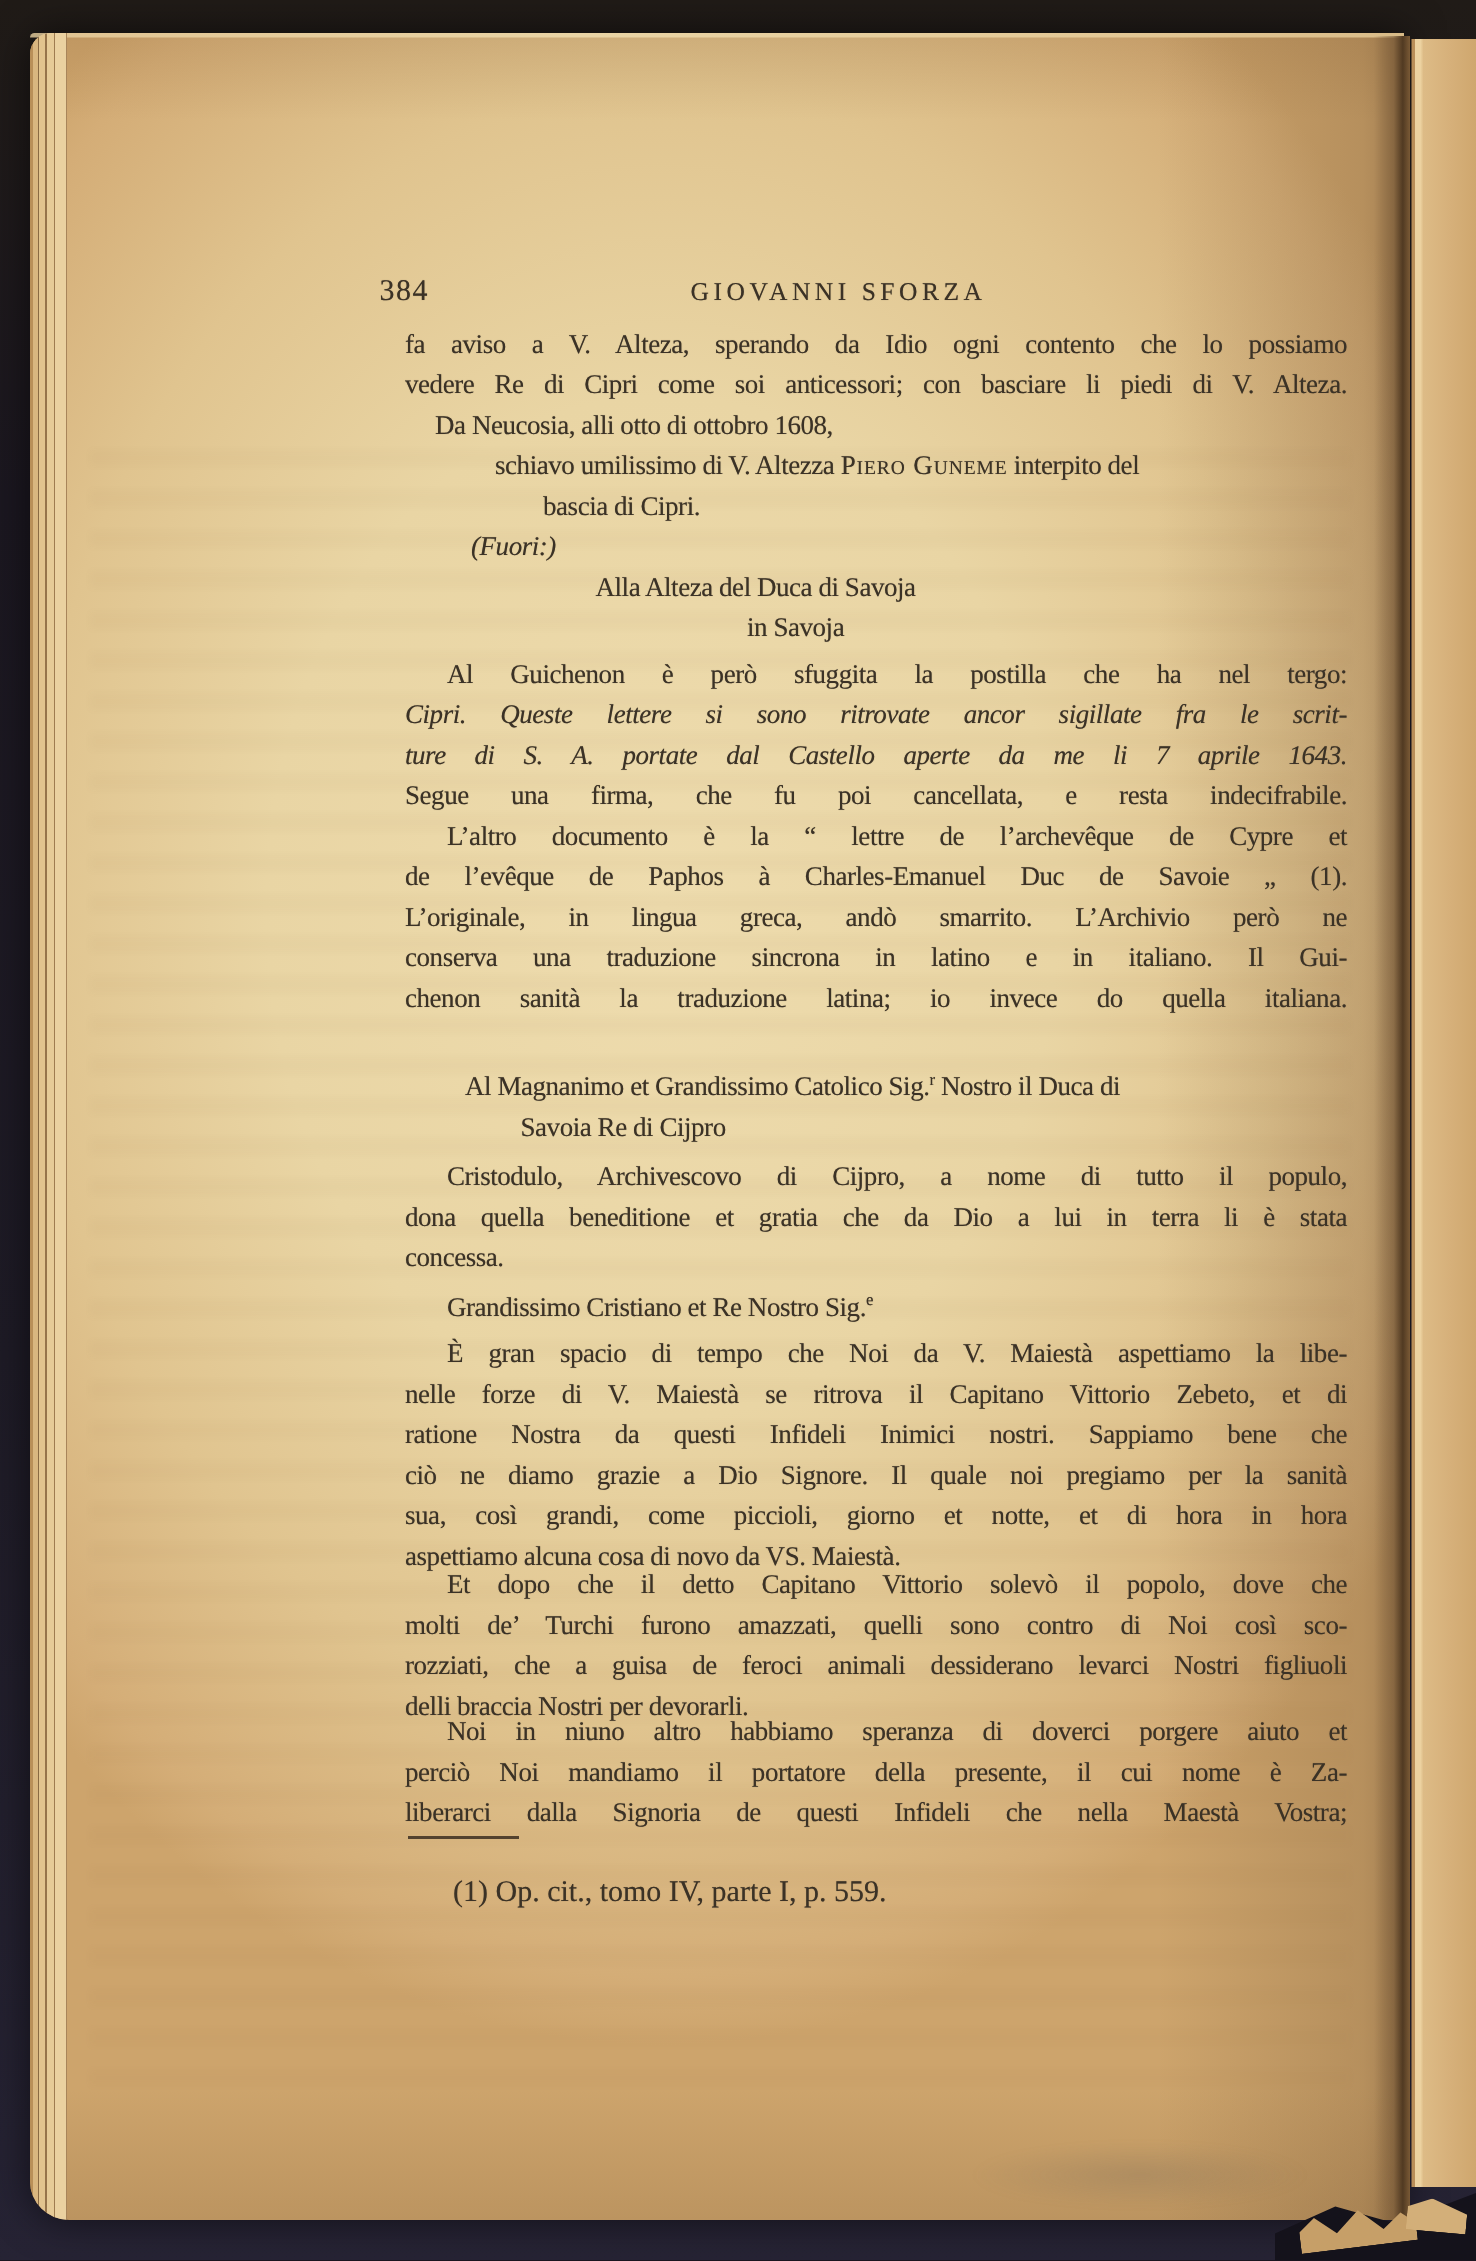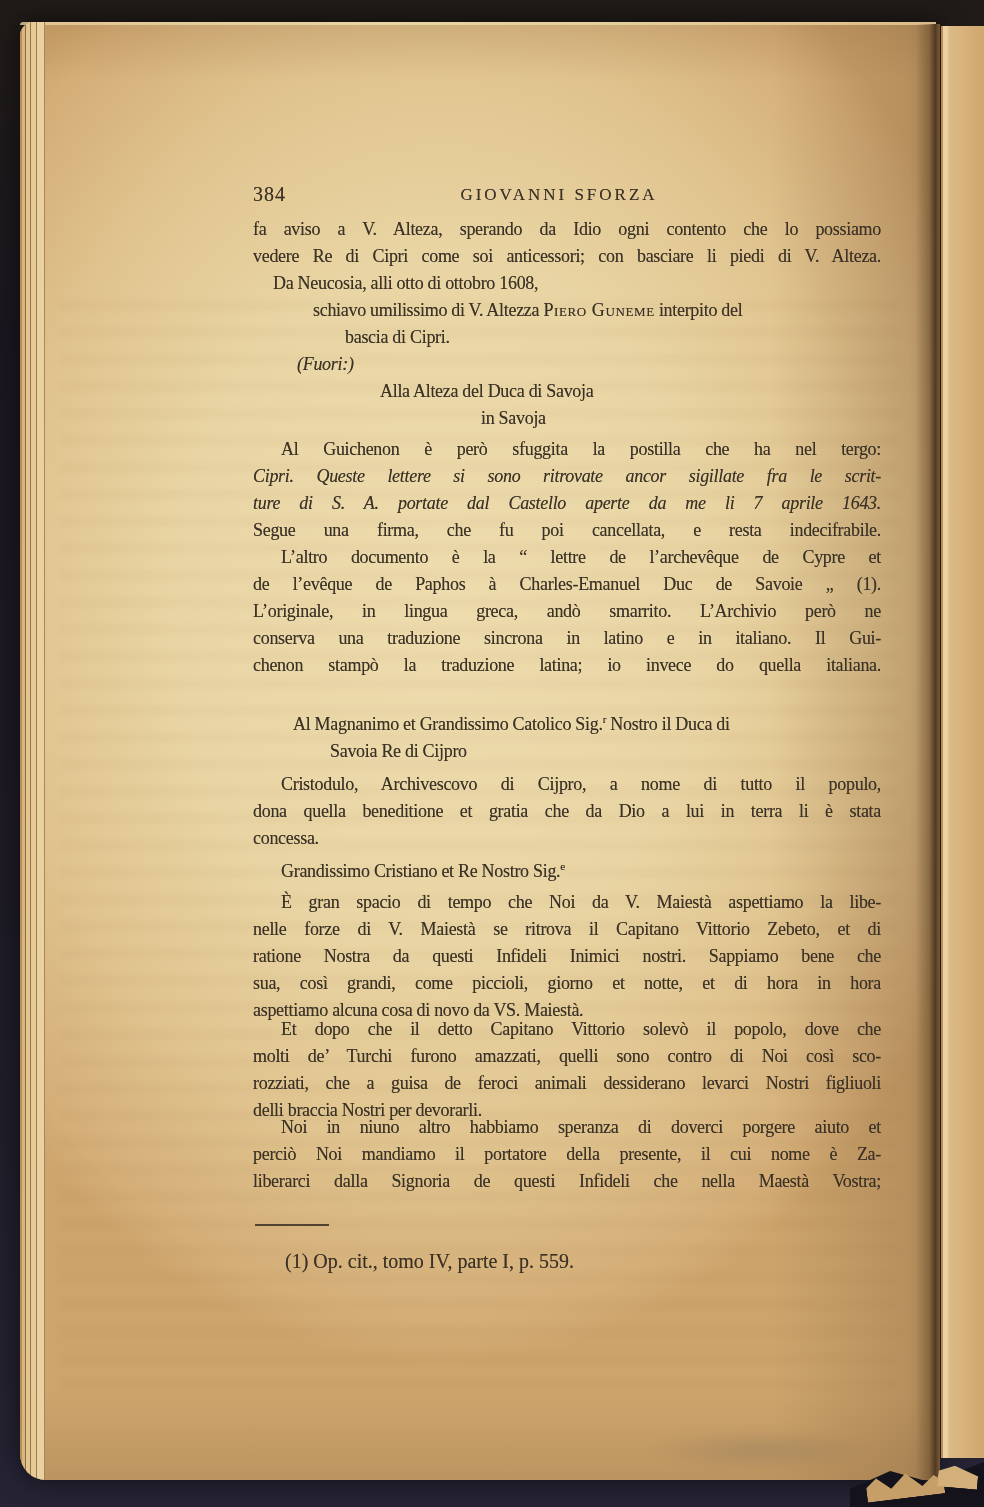--- a/index.html
+++ b/index.html
@@ -41,21 +41,21 @@
     transform:rotate(-7deg);
     clip-path:polygon(0 45%,14% 12%,32% 58%,52% 6%,72% 62%,88% 25%,100% 55%,100% 100%,0 100%);}
   .page-shard2{position:absolute;left:938px;top:1466px;width:40px;height:22px;background:#d3af79;
     transform:rotate(5deg);clip-path:polygon(0 30%,40% 0,100% 40%,100% 100%,0 100%);}
   
   .print{color:#3b3226;text-shadow:0 0 0.5px rgba(59,50,38,0.55);}
   .header-row{position:absolute;left:253px;top:183px;width:628px;height:24px;}
   .page-number{position:absolute;left:0;top:0;font-size:20px;letter-spacing:1px;}
   .running-title{position:absolute;left:0;right:16px;top:2px;text-align:center;
     font-size:17px;letter-spacing:3px;}
-  .body-text{position:absolute;left:253px;top:216px;width:628px;font-size:18px;letter-spacing:-0.3px;}
+  .body-text{position:absolute;left:270px;top:216px;width:628px;font-size:18px;letter-spacing:-0.3px;}
   .block{margin:0;}
   .line{white-space:nowrap;height:27px;line-height:27px;}
   .jl{text-align:justify;text-align-last:justify;}
   .seg-i{font-style:italic;text-align:right;}
   .seg-sc{font-variant:small-caps;letter-spacing:0.6px;}
   .seg-sup{vertical-align:super;font-size:62%;line-height:0;}
   .footnote-rule{width:74px;height:2px;background:#53422e;margin:14px 0 0 2px;}
   .footnote-text{margin-top:24px;padding-left:32px;font-size:20px;letter-spacing:0;}
 </style>
 </head>
@@ -93,38 +93,39 @@
       </div>
       <div class="block" style="margin-top: 4px;">
         <div class="line jl" style="text-indent: 28px;"><span class="seg-n">Al Guichenon è però sfuggita la postilla che ha nel tergo:</span></div>
         <div class="line jl"><span class="seg-i">Cipri. Queste lettere si sono ritrovate ancor sigillate fra le scrit-</span></div>
         <div class="line jl"><span class="seg-i">ture di S. A. portate dal Castello aperte da me li 7 aprile 1643.</span></div>
         <div class="line jl"><span class="seg-n">Segue una firma, che fu poi cancellata, e resta indecifrabile.</span></div>
         <div class="line jl" style="text-indent: 28px;"><span class="seg-n">L’altro documento è la “ lettre de l’archevêque de Cypre et</span></div>
         <div class="line jl"><span class="seg-n">de l’evêque de Paphos à Charles-Emanuel Duc de Savoie „ (1).</span></div>
         <div class="line jl"><span class="seg-n">L’originale, in lingua greca, andò smarrito. L’Archivio però ne</span></div>
         <div class="line jl"><span class="seg-n">conserva una traduzione sincrona in latino e in italiano. Il Gui-</span></div>
-        <div class="line jl"><span class="seg-n">chenon stampò la traduzione latina; io invece do quella italiana.</span></div>
+        <div class="line jl"><span class="seg-n">chenon sanità la traduzione latina; io invece do quella italiana.</span></div>
       </div>
       <div class="block" style="margin-top: 21px;">
         <div class="line" style="margin-left: 40px; margin-top: 32px;"><span class="seg-n">Al Magnanimo et Grandissimo Catolico Sig.</span><span class="seg-sup">r</span><span class="seg-n"> Nostro il Duca di</span></div>
         <div class="line" style="margin-left: 77px;"><span class="seg-n">Savoia Re di Cijpro</span></div>
       </div>
       <div class="block" style="margin-top: 6px;">
         <div class="line jl" style="text-indent: 28px;"><span class="seg-n">Cristodulo, Archivescovo di Cijpro, a nome di tutto il populo,</span></div>
         <div class="line jl"><span class="seg-n">dona quella beneditione et gratia che da Dio a lui in terra li è stata</span></div>
         <div class="line"><span class="seg-n">concessa.</span></div>
       </div>
       <div class="block" style="margin-top: 6px;">
         <div class="line" style="margin-left: 28px;"><span class="seg-n">Grandissimo Cristiano et Re Nostro Sig.</span><span class="seg-sup">e</span></div>
       </div>
       <div class="block" style="margin-top: 4px;">
         <div class="line jl" style="text-indent: 28px;"><span class="seg-n">È gran spacio di tempo che Noi da V. Maiestà aspettiamo la libe-</span></div>
         <div class="line jl"><span class="seg-n">nelle forze di V. Maiestà se ritrova il Capitano Vittorio Zebeto, et di</span></div>
         <div class="line jl"><span class="seg-n">ratione Nostra da questi Infideli Inimici nostri. Sappiamo bene che</span></div>
+        <div class="line jl"><span class="seg-n">ciò ne diamo grazie a Dio Signore. Il quale noi pregiamo per la sanità</span></div>
         <div class="line jl"><span class="seg-n">sua, così grandi, come piccioli, giorno et notte, et di hora in hora</span></div>
         <div class="line"><span class="seg-n">aspettiamo alcuna cosa di novo da VS. Maiestà.</span></div>
       </div>
       <div class="block" style="margin-top: -8px;">
         <div class="line jl" style="text-indent: 28px;"><span class="seg-n">Et dopo che il detto Capitano Vittorio solevò il popolo, dove che</span></div>
         <div class="line jl"><span class="seg-n">molti de’ Turchi furono amazzati, quelli sono contro di Noi così sco-</span></div>
         <div class="line jl"><span class="seg-n">rozziati, che a guisa de feroci animali dessiderano levarci Nostri figliuoli</span></div>
         <div class="line"><span class="seg-n">delli braccia Nostri per devorarli.</span></div>
       </div>
       <div class="block" style="margin-top: -10px;">

